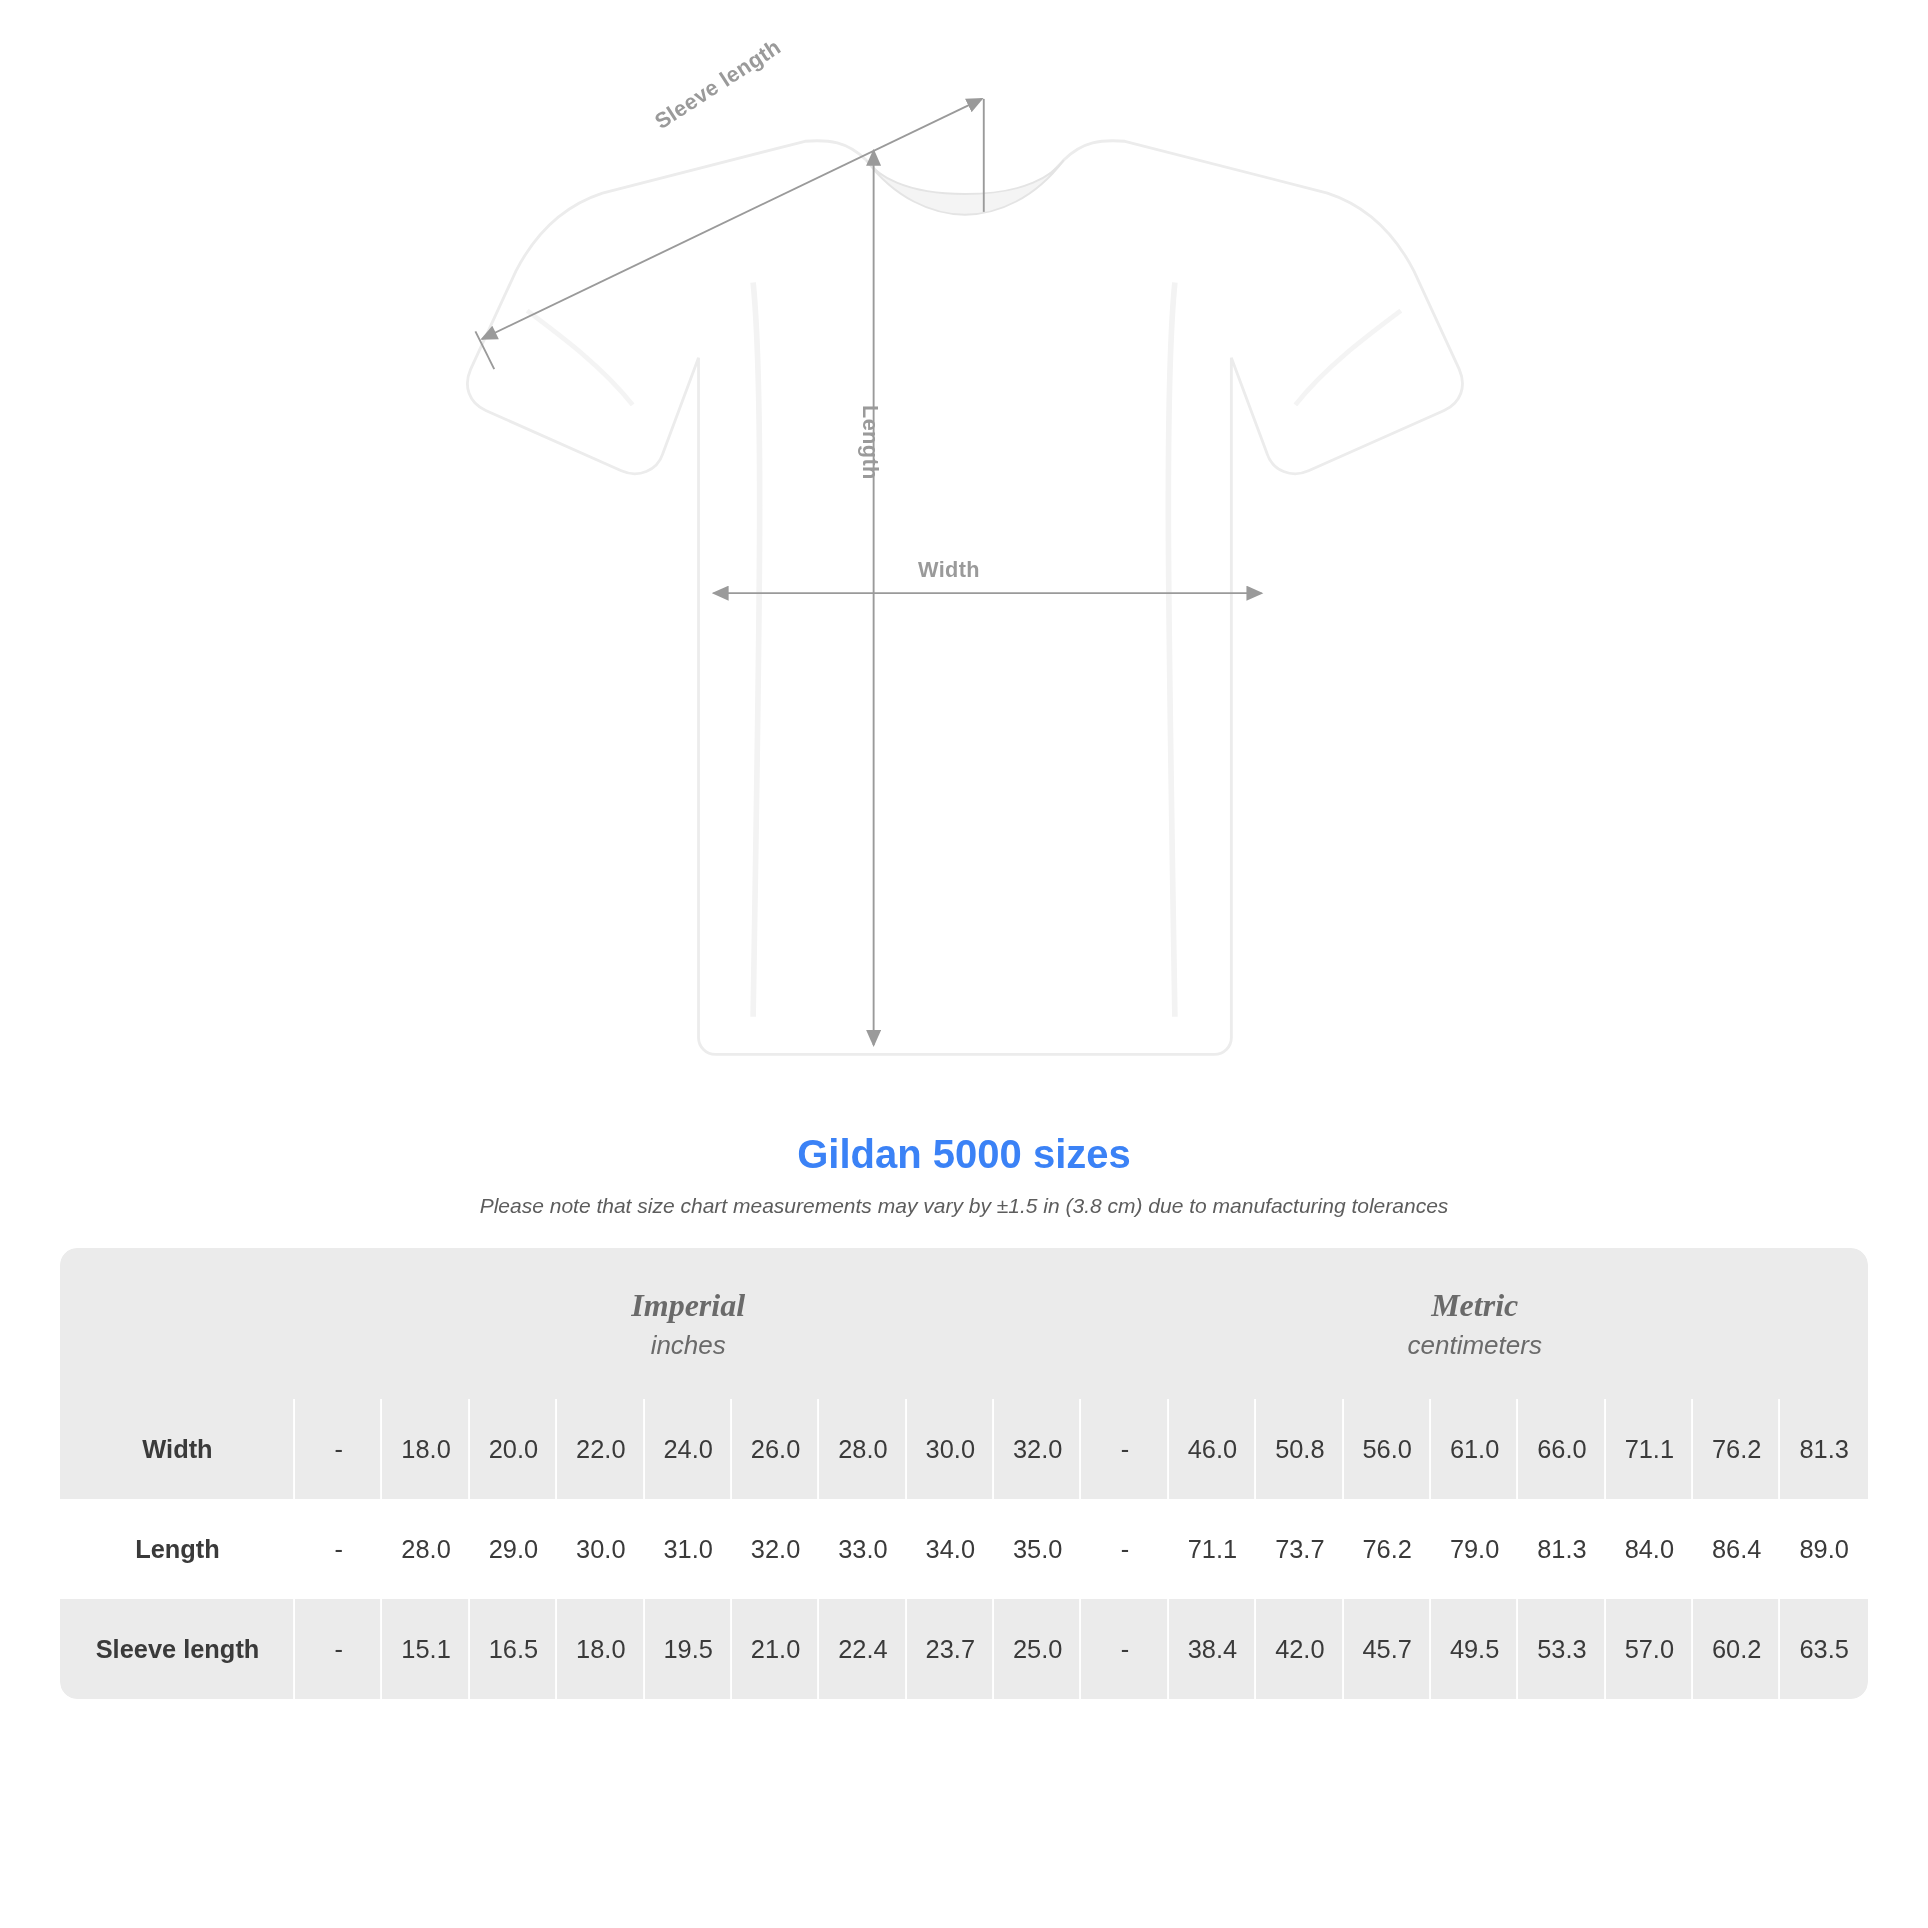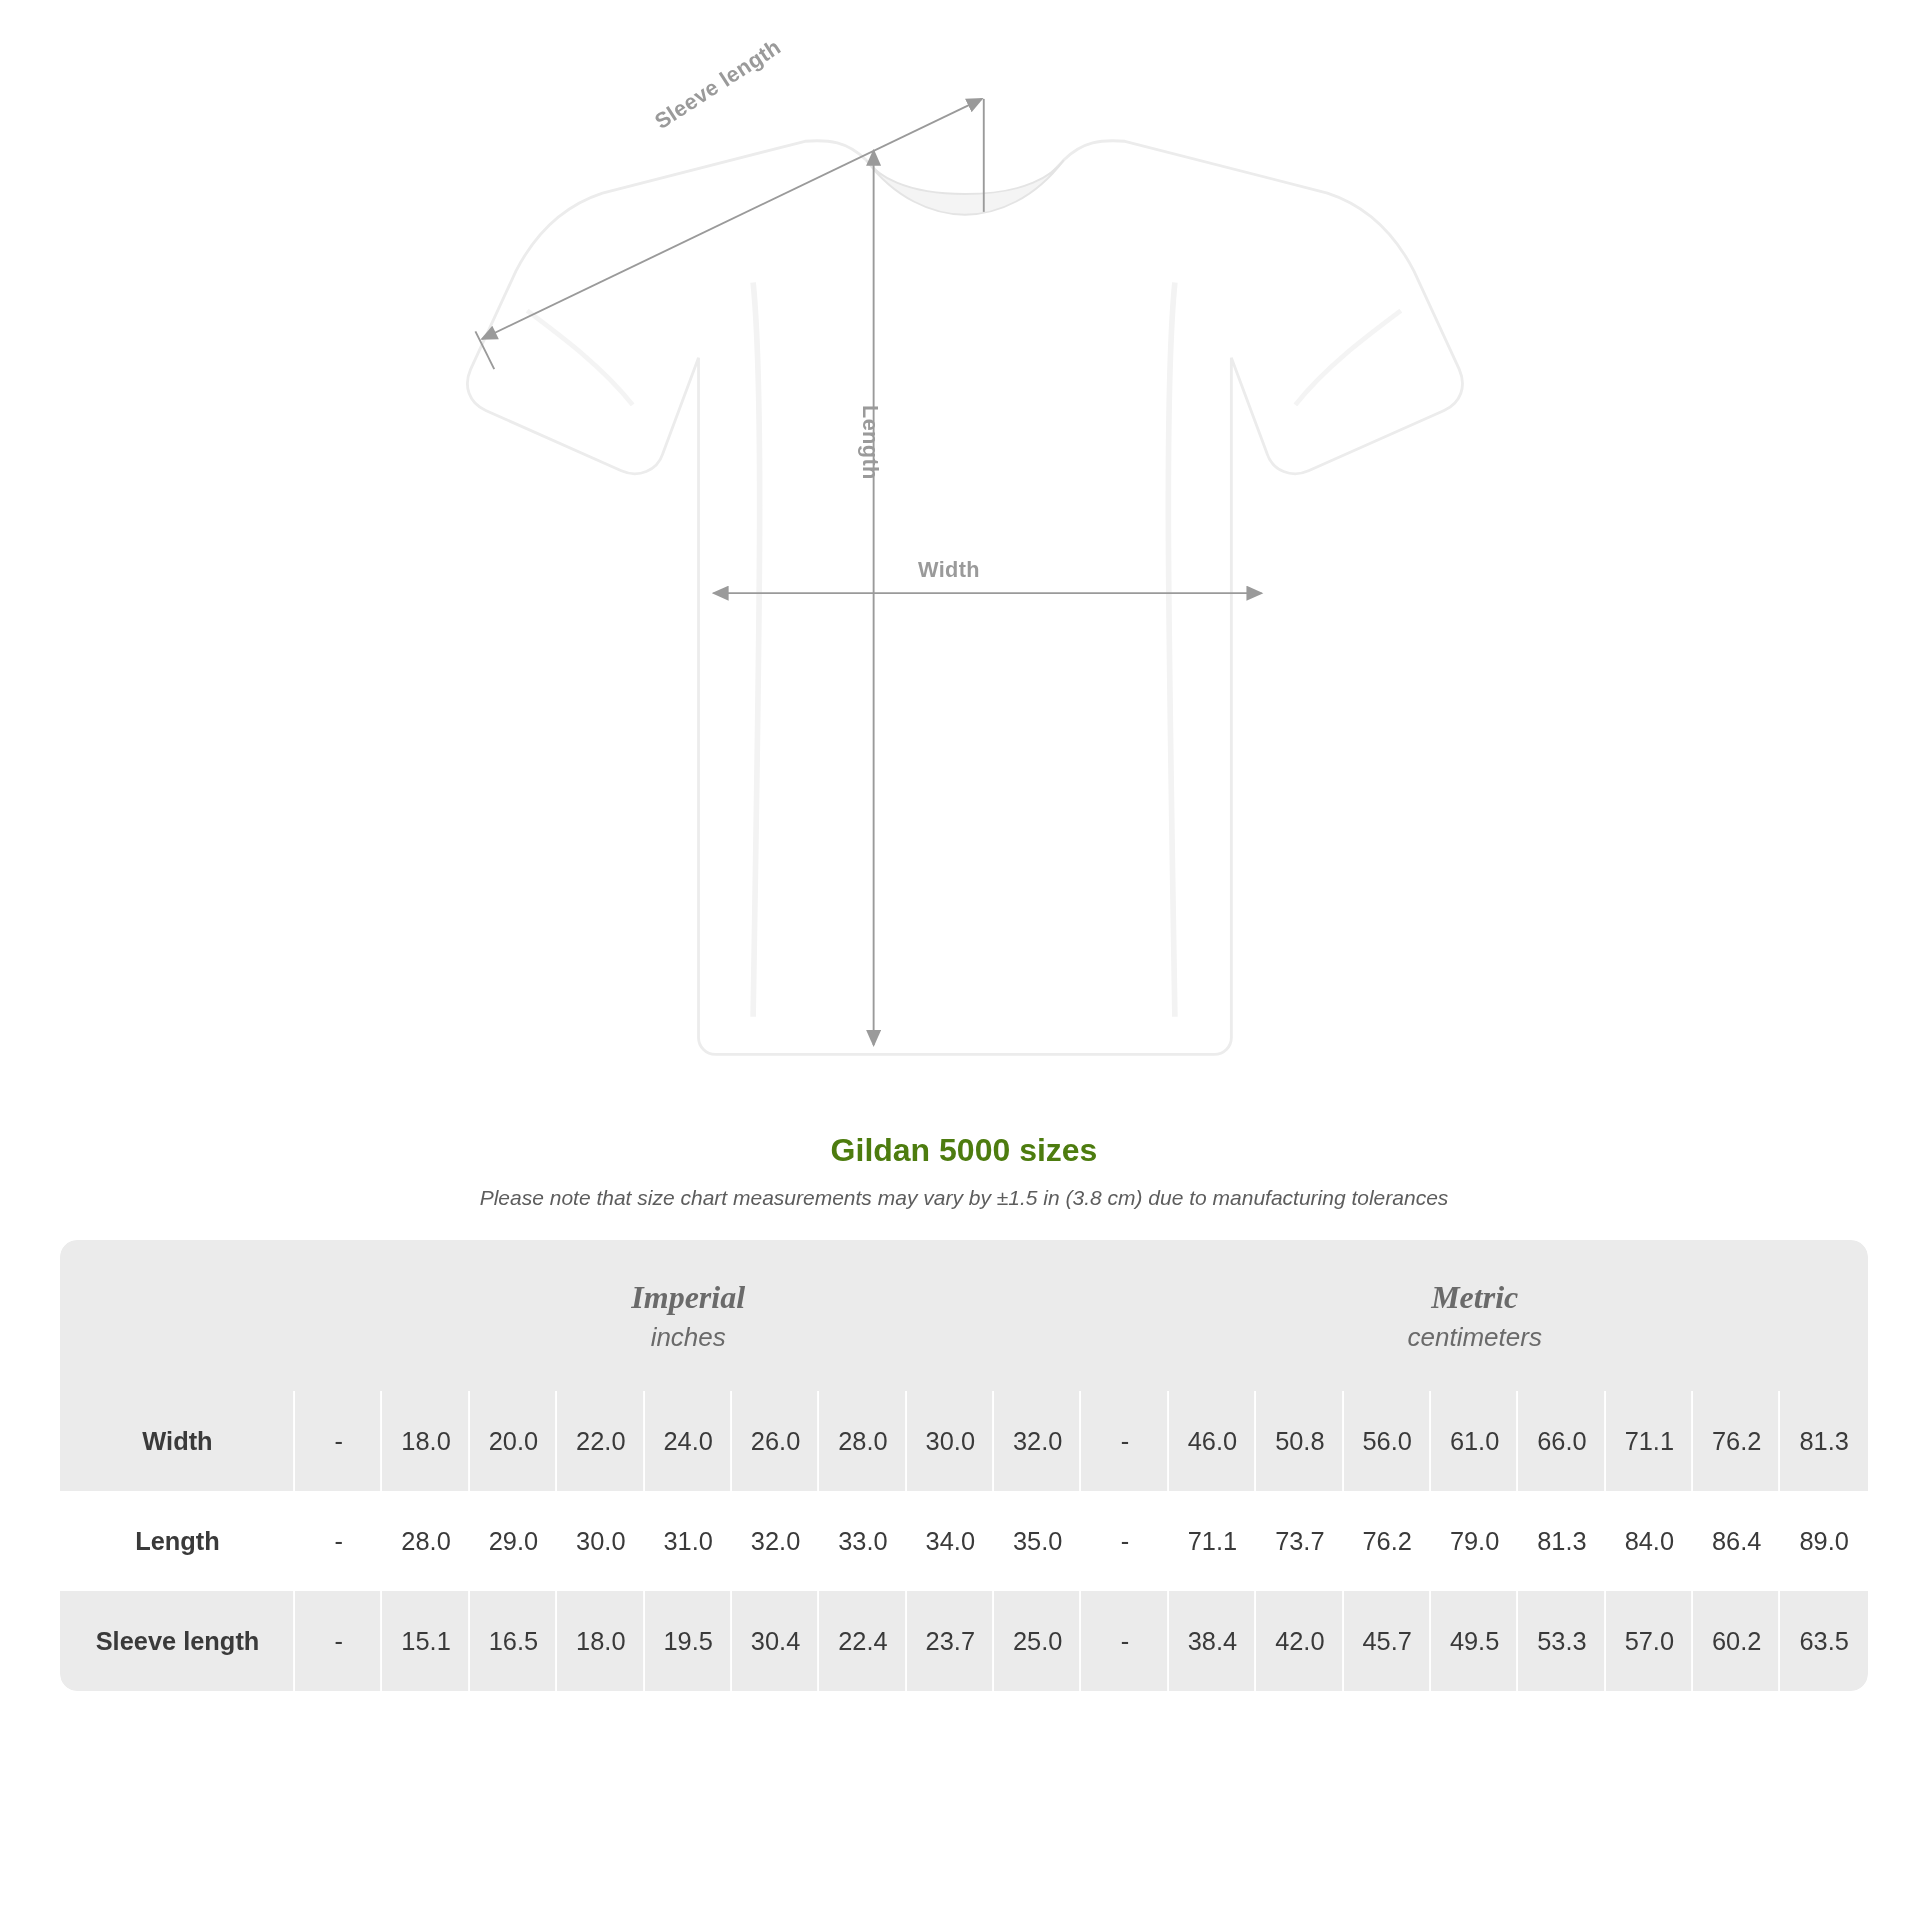--- a/index.html
+++ b/index.html
@@ -56,23 +56,23 @@
     left: 918px;
     top: 557px;
   }
 
   
   .title-block {
     text-align: center;
     margin-top: 21px;
   }
   .chart-title {
-    font-size: 32px;
-    font-weight: bold;
-    color: #4d7c0f;
+    font-size: 40px;
+    font-weight: bold;
+    color: #3b82f6;
     margin: 0 0 17px 0;
   }
   .chart-note {
     font-size: 21px;
     font-style: italic;
     color: #5d5d5d;
     margin: 0;
   }
 
   
@@ -314,21 +314,21 @@
           <td class="last">89.0</td>
         </tr>
 
         <tr class="data-row shaded last-row">
           <td class="rowlabel first sep">Sleeve length</td>
           <td class="sep">-</td>
           <td class="sep">15.1</td>
           <td class="sep">16.5</td>
           <td class="sep">18.0</td>
           <td class="sep">19.5</td>
-          <td class="sep">30.4</td>
+          <td class="sep">21.0</td>
           <td class="sep">22.4</td>
           <td class="sep">23.7</td>
           <td class="sep">25.0</td>
           <td class="sep">-</td>
           <td class="sep">38.4</td>
           <td class="sep">42.0</td>
           <td class="sep">45.7</td>
           <td class="sep">49.5</td>
           <td class="sep">53.3</td>
           <td class="sep">57.0</td>

